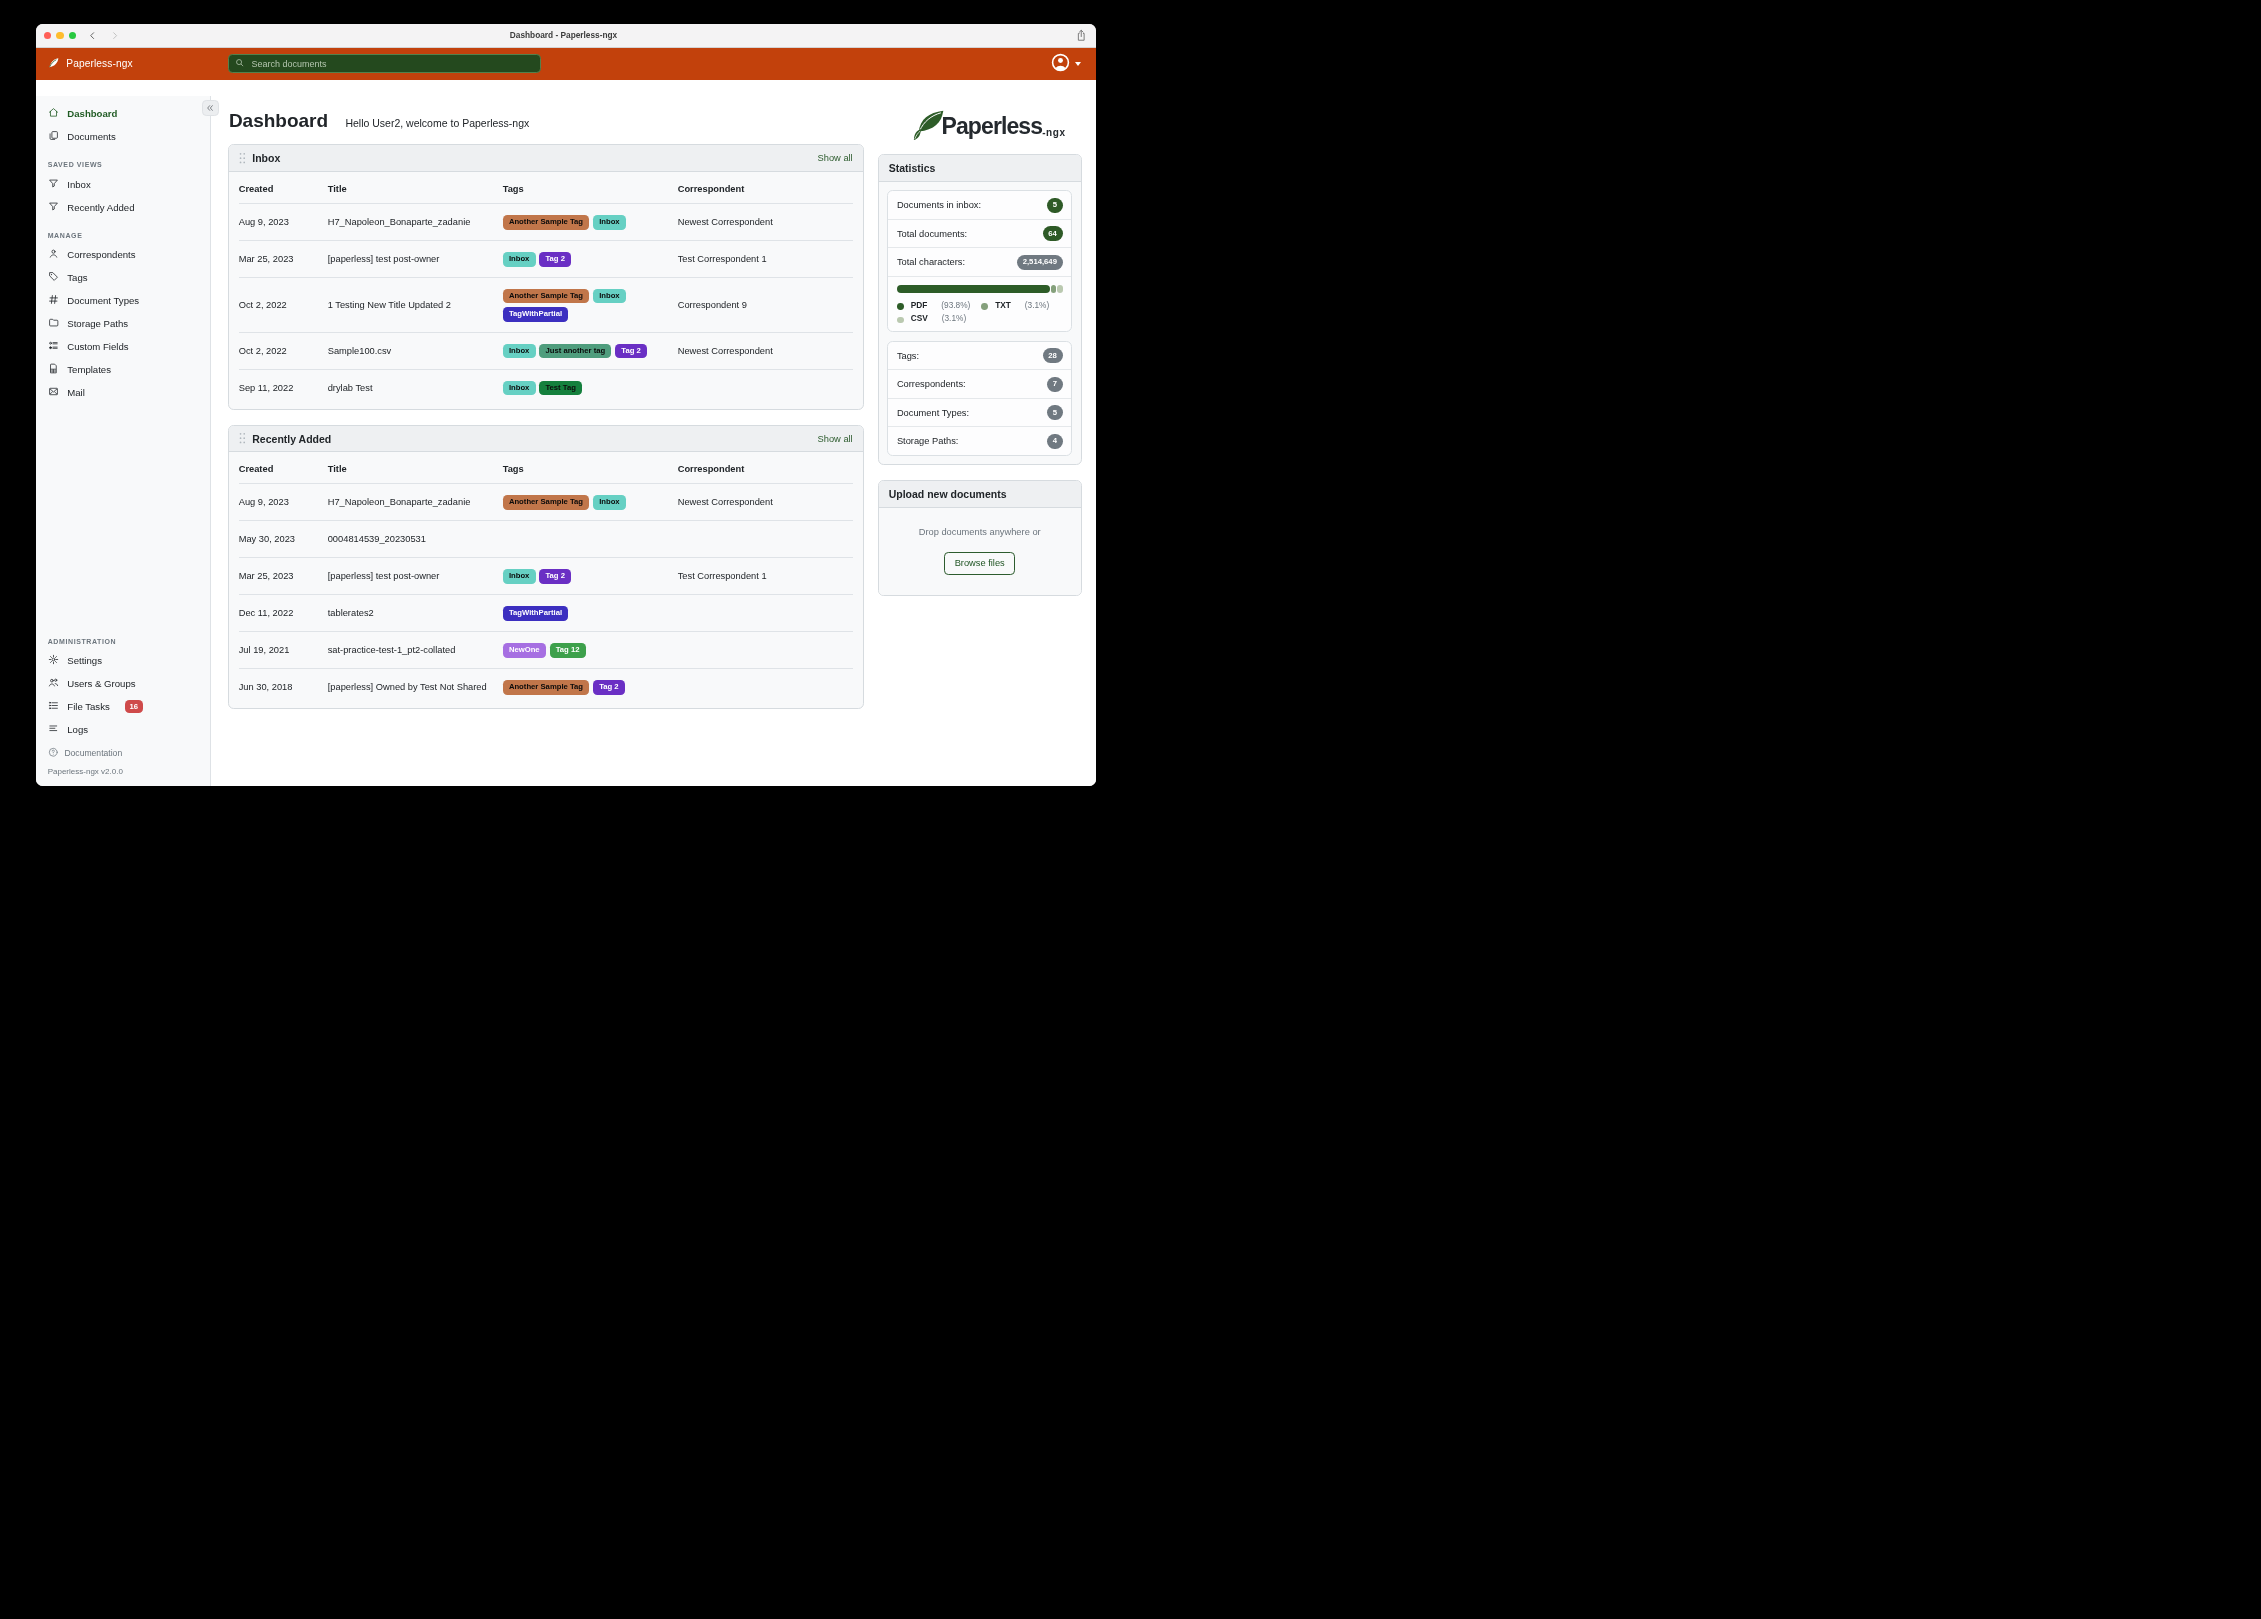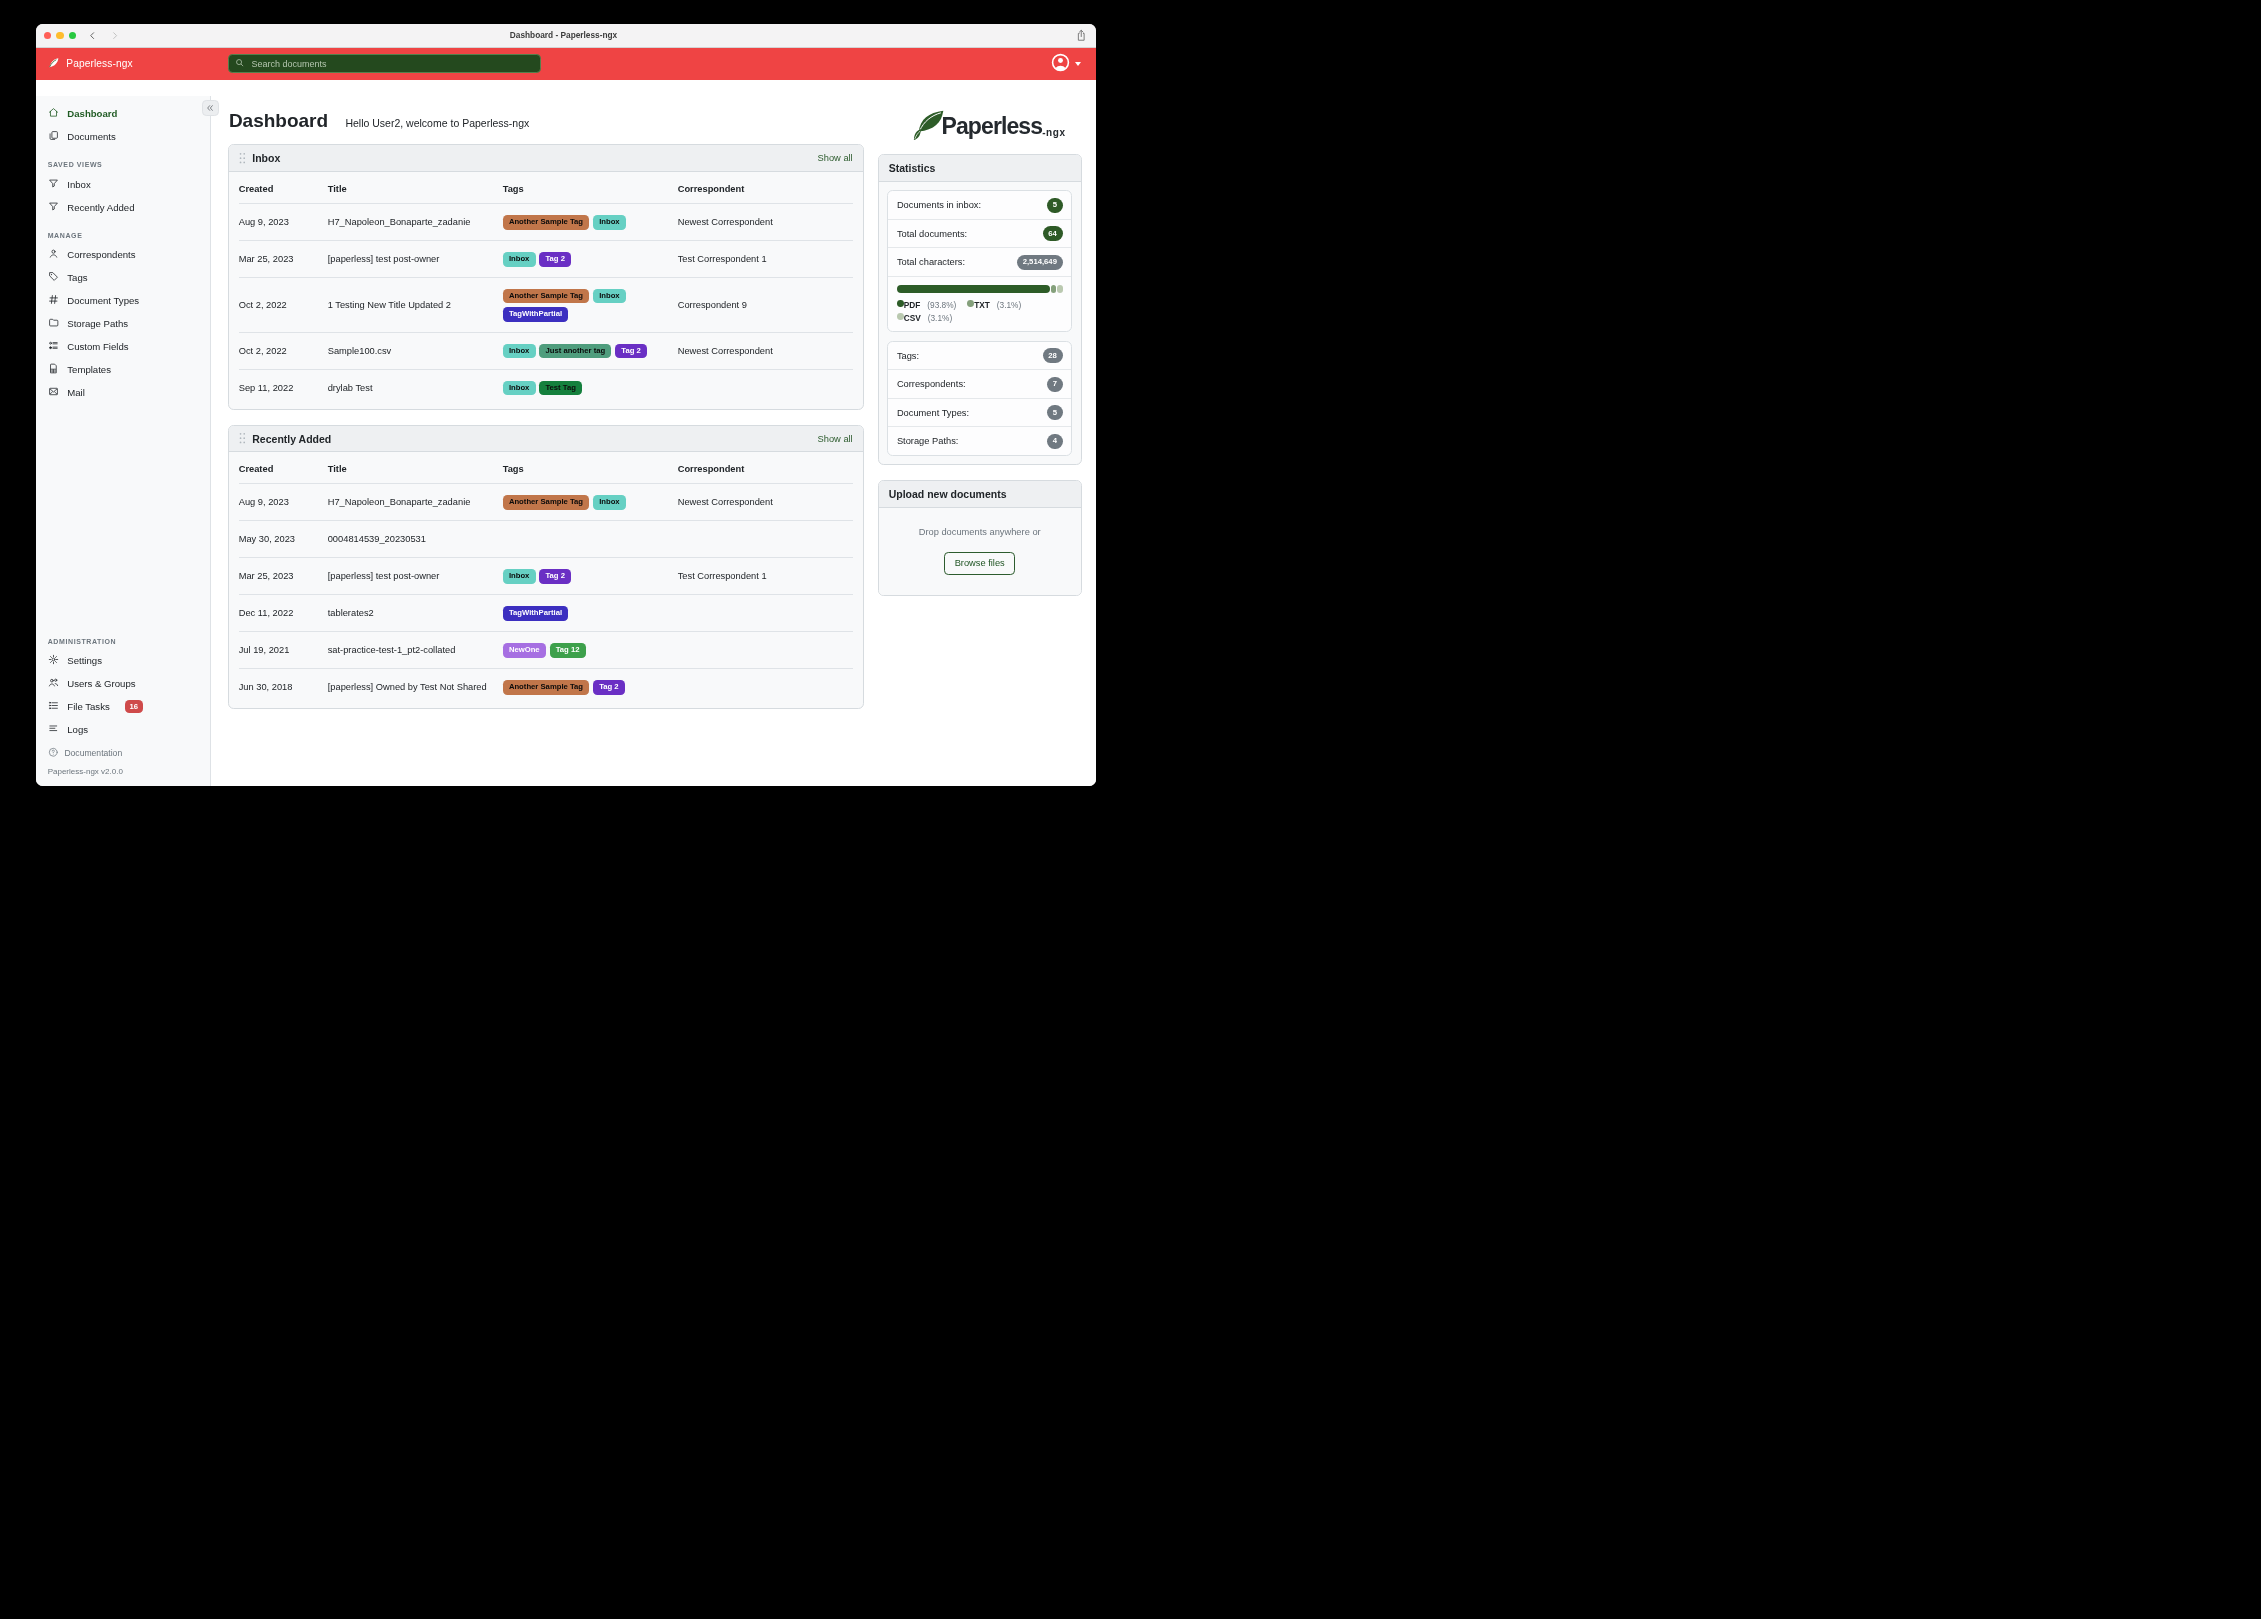--- a/index.html
+++ b/index.html
@@ -15,21 +15,21 @@
     display:flex; align-items:center; position:relative; }
   .traffic { display:flex; gap:5px; margin-left:8px; }
   .light { width:7.4px; height:7.4px; border-radius:50%; }
   .light.red { background:#ff5f57; } .light.yellow { background:#febc2e; } .light.green { background:#28c840; }
   .tb-nav { display:flex; gap:12.3px; margin-left:12.3px; align-items:center; }
   .tb-nav svg { display:block; }
   .tb-title { position:absolute; left:0; right:5px; text-align:center; font-size:8.3px; font-weight:700; color:#3c3c3c; pointer-events:none; }
   .share { position:absolute; right:9.3px; top:5px; color:#6e6e6e; }
 
   
-  .navbar { height:32px; flex:0 0 32px; background:#ef4444; position:relative; display:flex; align-items:center; }
+  .navbar { height:32px; flex:0 0 32px; background:#c2410c; position:relative; display:flex; align-items:center; }
   .brand { display:flex; align-items:center; gap:6.2px; margin-left:10.5px; color:#fff; font-size:10.2px; font-weight:500; letter-spacing:0.1px; }
   .searchbox { position:absolute; left:192px; width:313px; height:19px; background:#24491e;
     border:0.6px solid #53814c; border-radius:4.3px; display:flex; align-items:center; padding:0 6.2px; color:#b3c5ae; }
   .searchbox input { flex:1; background:transparent; border:none; outline:none; color:#e8f0e6; font-size:9px; margin-left:5px; font-family:"Liberation Sans",sans-serif; }
   .searchbox input::placeholder { color:#b3c5ae; }
   .avatar-wrap { position:absolute; right:15px; display:flex; align-items:center; gap:5px; }
   .caret-down { width:0; height:0; border-left:3.7px solid transparent; border-right:3.7px solid transparent; border-top:4.3px solid #fff; }
 
   
   .app-body { flex:1; display:flex; min-height:0;margin-top:16px; }
@@ -83,21 +83,21 @@
   .lg-row { display:flex; align-items:center; justify-content:space-between; padding:6.2px 8.6px; font-size:9.3px; color:#212529; border-top:0.6px solid #e5e8eb; }
   .list-group > :first-child { border-top:none; }
   .badge { border-radius:617px; color:#fff; font-size:7.7px; font-weight:700; padding:3.7px 5.6px; min-width:7.4px; text-align:center; line-height:1; }
   .badge.green { background:#2e5a27; }
   .badge.gray { background:#707981; }
   .group2 { margin-top:9.3px; }
   .progress-row { padding:8.6px 8.6px 7.4px; border-top:0.6px solid #e5e8eb; }
   .progress { display:flex; gap:1.2px; height:8px; }
   .seg { border-radius:4.3px; }
   .legend { display:flex; flex-wrap:wrap; column-gap:11px; row-gap:3.1px; margin-top:6.8px; font-size:8.3px; color:#212529; }
-  .legend-item { display:flex; align-items:flex-start; gap:0; }
+  .legend-item { display:flex; align-items:flex-end; gap:7px; }
   .dot { width:6.8px; height:6.8px; border-radius:50%; flex:0 0 6.8px; }
   .legend .pct { color:#6c757d;padding-left:7px; }
 
   .upload-body { padding:18.5px 10px 20px; text-align:center; background:#f8f9fa; }
   .drop-hint { color:#6c757d; font-size:9.3px; }
   .browse-btn { margin-top:15px; background:transparent; border:0.6px solid #2d5c2e; color:#1f5423;
     font-size:9.3px; padding:5.6px 9.3px; border-radius:4.3px; cursor:pointer; font-family:"Liberation Sans",sans-serif; }
 </style>
 </head>
 <body>

